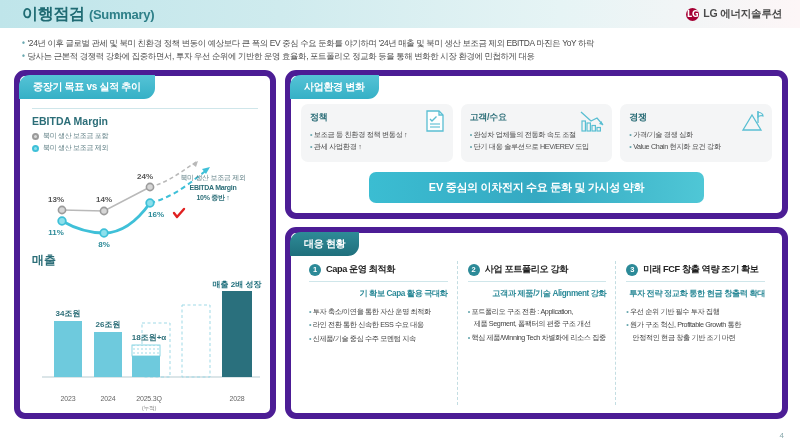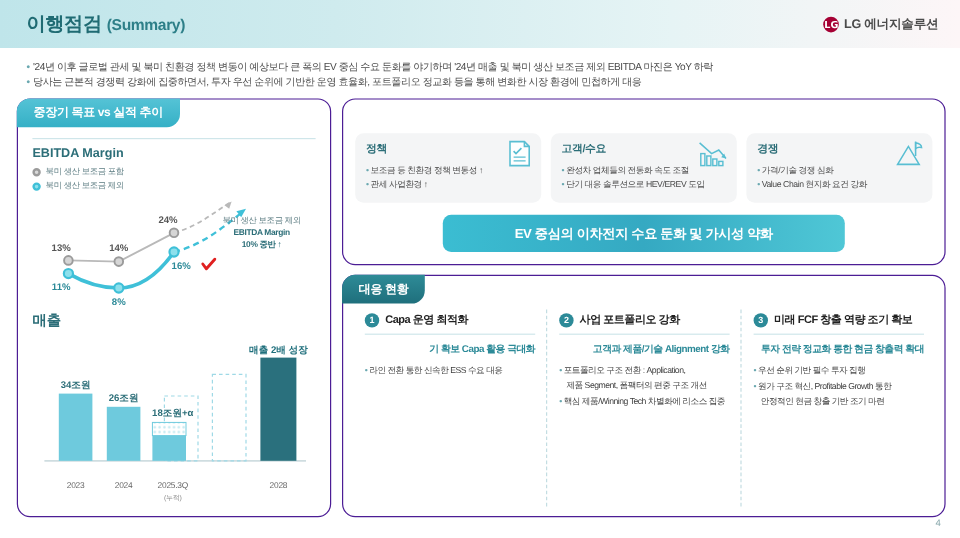--- a/index.html
+++ b/index.html
@@ -6,21 +6,21 @@
   html, body {
     width: 800px; height: 448px;
     font-family: "Liberation Sans", "DejaVu Sans", sans-serif;
     background: #ffffff;
     overflow: hidden;
   }
 
   
   .header {
     position: relative;
-    height: 40px;
+    height: 28px;
     background: linear-gradient(90deg, #bfe5ea 0%, #cfebee 35%, #e6f4f5 70%, #fdf6f7 100%);
     display: flex; align-items: center;
   }
   .header-title {
     margin-left: 22px;
     font-size: 16px; font-weight: bold; color: #1f6b73; letter-spacing: -0.3px;
   }
   .header-title .sub { font-size: 13px; font-weight: bold; color: #2d7f88; }
   .logo {
     position: absolute; right: 18px; top: 50%; transform: translateY(-50%);
@@ -47,21 +47,21 @@
   .main {
     display: flex; gap: 9px;
     padding: 3px 12px 0 14px;
     height: 352px;
   }
   .col-left { width: 262px; display: flex; flex-direction: column; }
   .col-right { flex: 1; display: flex; flex-direction: column; gap: 8px; }
 
   
   .panel {
-    border: 1px solid #4c1d95; border-radius: 11px;
+    border: 6px solid #4c1d95; border-radius: 11px;
     background: #ffffff; position: relative;
   }
   .panel-tab {
     position: absolute; top: -1px; left: -1px;
     background: linear-gradient(180deg, #55c3d6 0%, #35b0c6 100%);
     color: #fff; font-size: 10px; font-weight: bold;
     padding: 5px 14px 5px 14px;
     border-radius: 11px 0 11px 0;
     letter-spacing: -0.3px;
   }
@@ -274,20 +274,21 @@
         <span style="left:117px;">2025.3Q</span>
         <span class="sub" style="left:117px;">(누적)</span>
         <span style="left:205px;">2028</span>
       </div>
     </div>
   </div>
 
   <div class="col-right">
 
     <div class="panel env-panel">
+      <div class="panel-tab">사업환경 변화</div>
 
       <div class="env-cards">
 
         <div class="env-card">
           <h4>정책</h4>
           <span class="env-icon">
             <svg width="22" height="24" viewBox="0 0 22 24">
               <path d="M3 2 h12 l4 4 v16 H3 Z" fill="#fff" stroke="#49b9cf" stroke-width="1.3"></path>
               <path d="M15 2 v4 h4" fill="none" stroke="#49b9cf" stroke-width="1.3"></path>
               <path d="M6 10 l2 2 l4.5 -4.5" fill="none" stroke="#49b9cf" stroke-width="1.4"></path>
@@ -347,21 +348,23 @@
       <div class="resp-cols">
 
         <div class="resp-col">
           <div class="resp-head">
             <span class="resp-num">1</span>
             <span class="resp-title">Capa 운영 최적화</span>
           </div>
           <div class="resp-rule"></div>
           <div class="resp-sub">기 확보 Capa 활용 극대화</div>
           <ul>
+            <li>투자 축소/이연을 통한 자산 운영 최적화</li>
             <li>라인 전환 통한 신속한 ESS 수요 대응</li>
+            <li>신제품/기술 중심 수주 모멘텀 지속</li>
           </ul>
         </div>
 
         <div class="resp-col">
           <div class="resp-head">
             <span class="resp-num">2</span>
             <span class="resp-title">사업 포트폴리오 강화</span>
           </div>
           <div class="resp-rule"></div>
           <div class="resp-sub">고객과 제품/기술 Alignment 강화</div>

